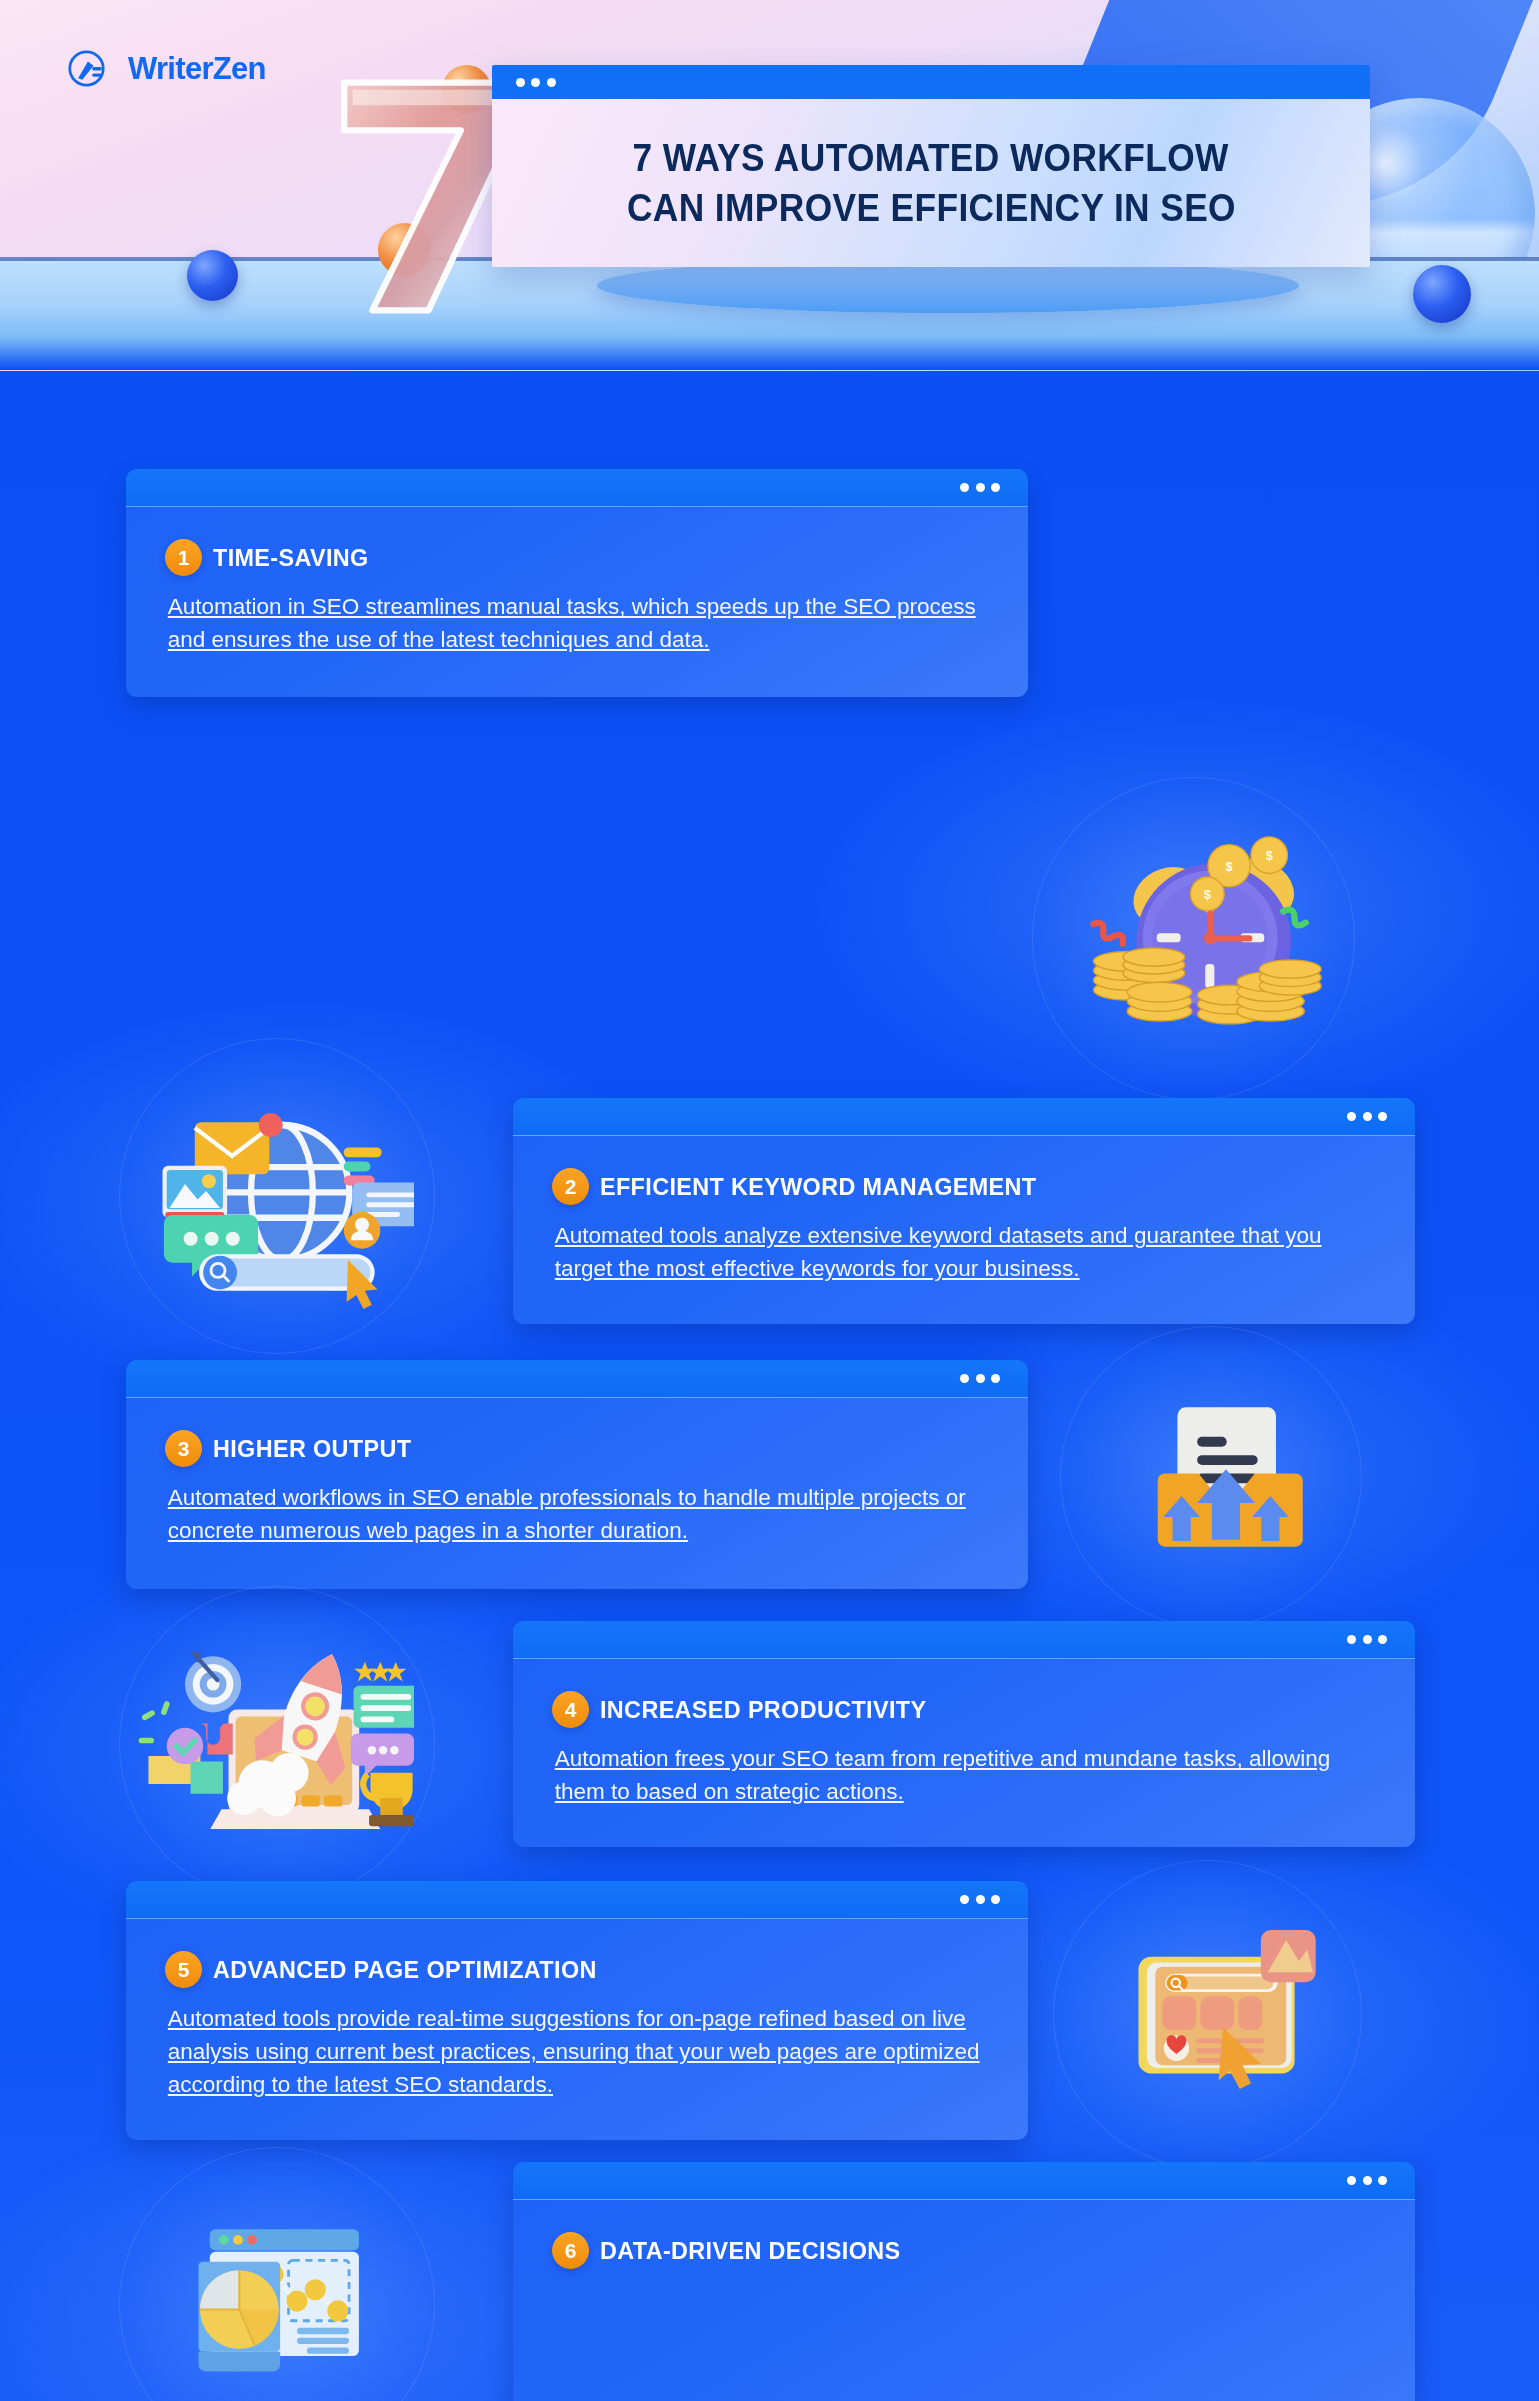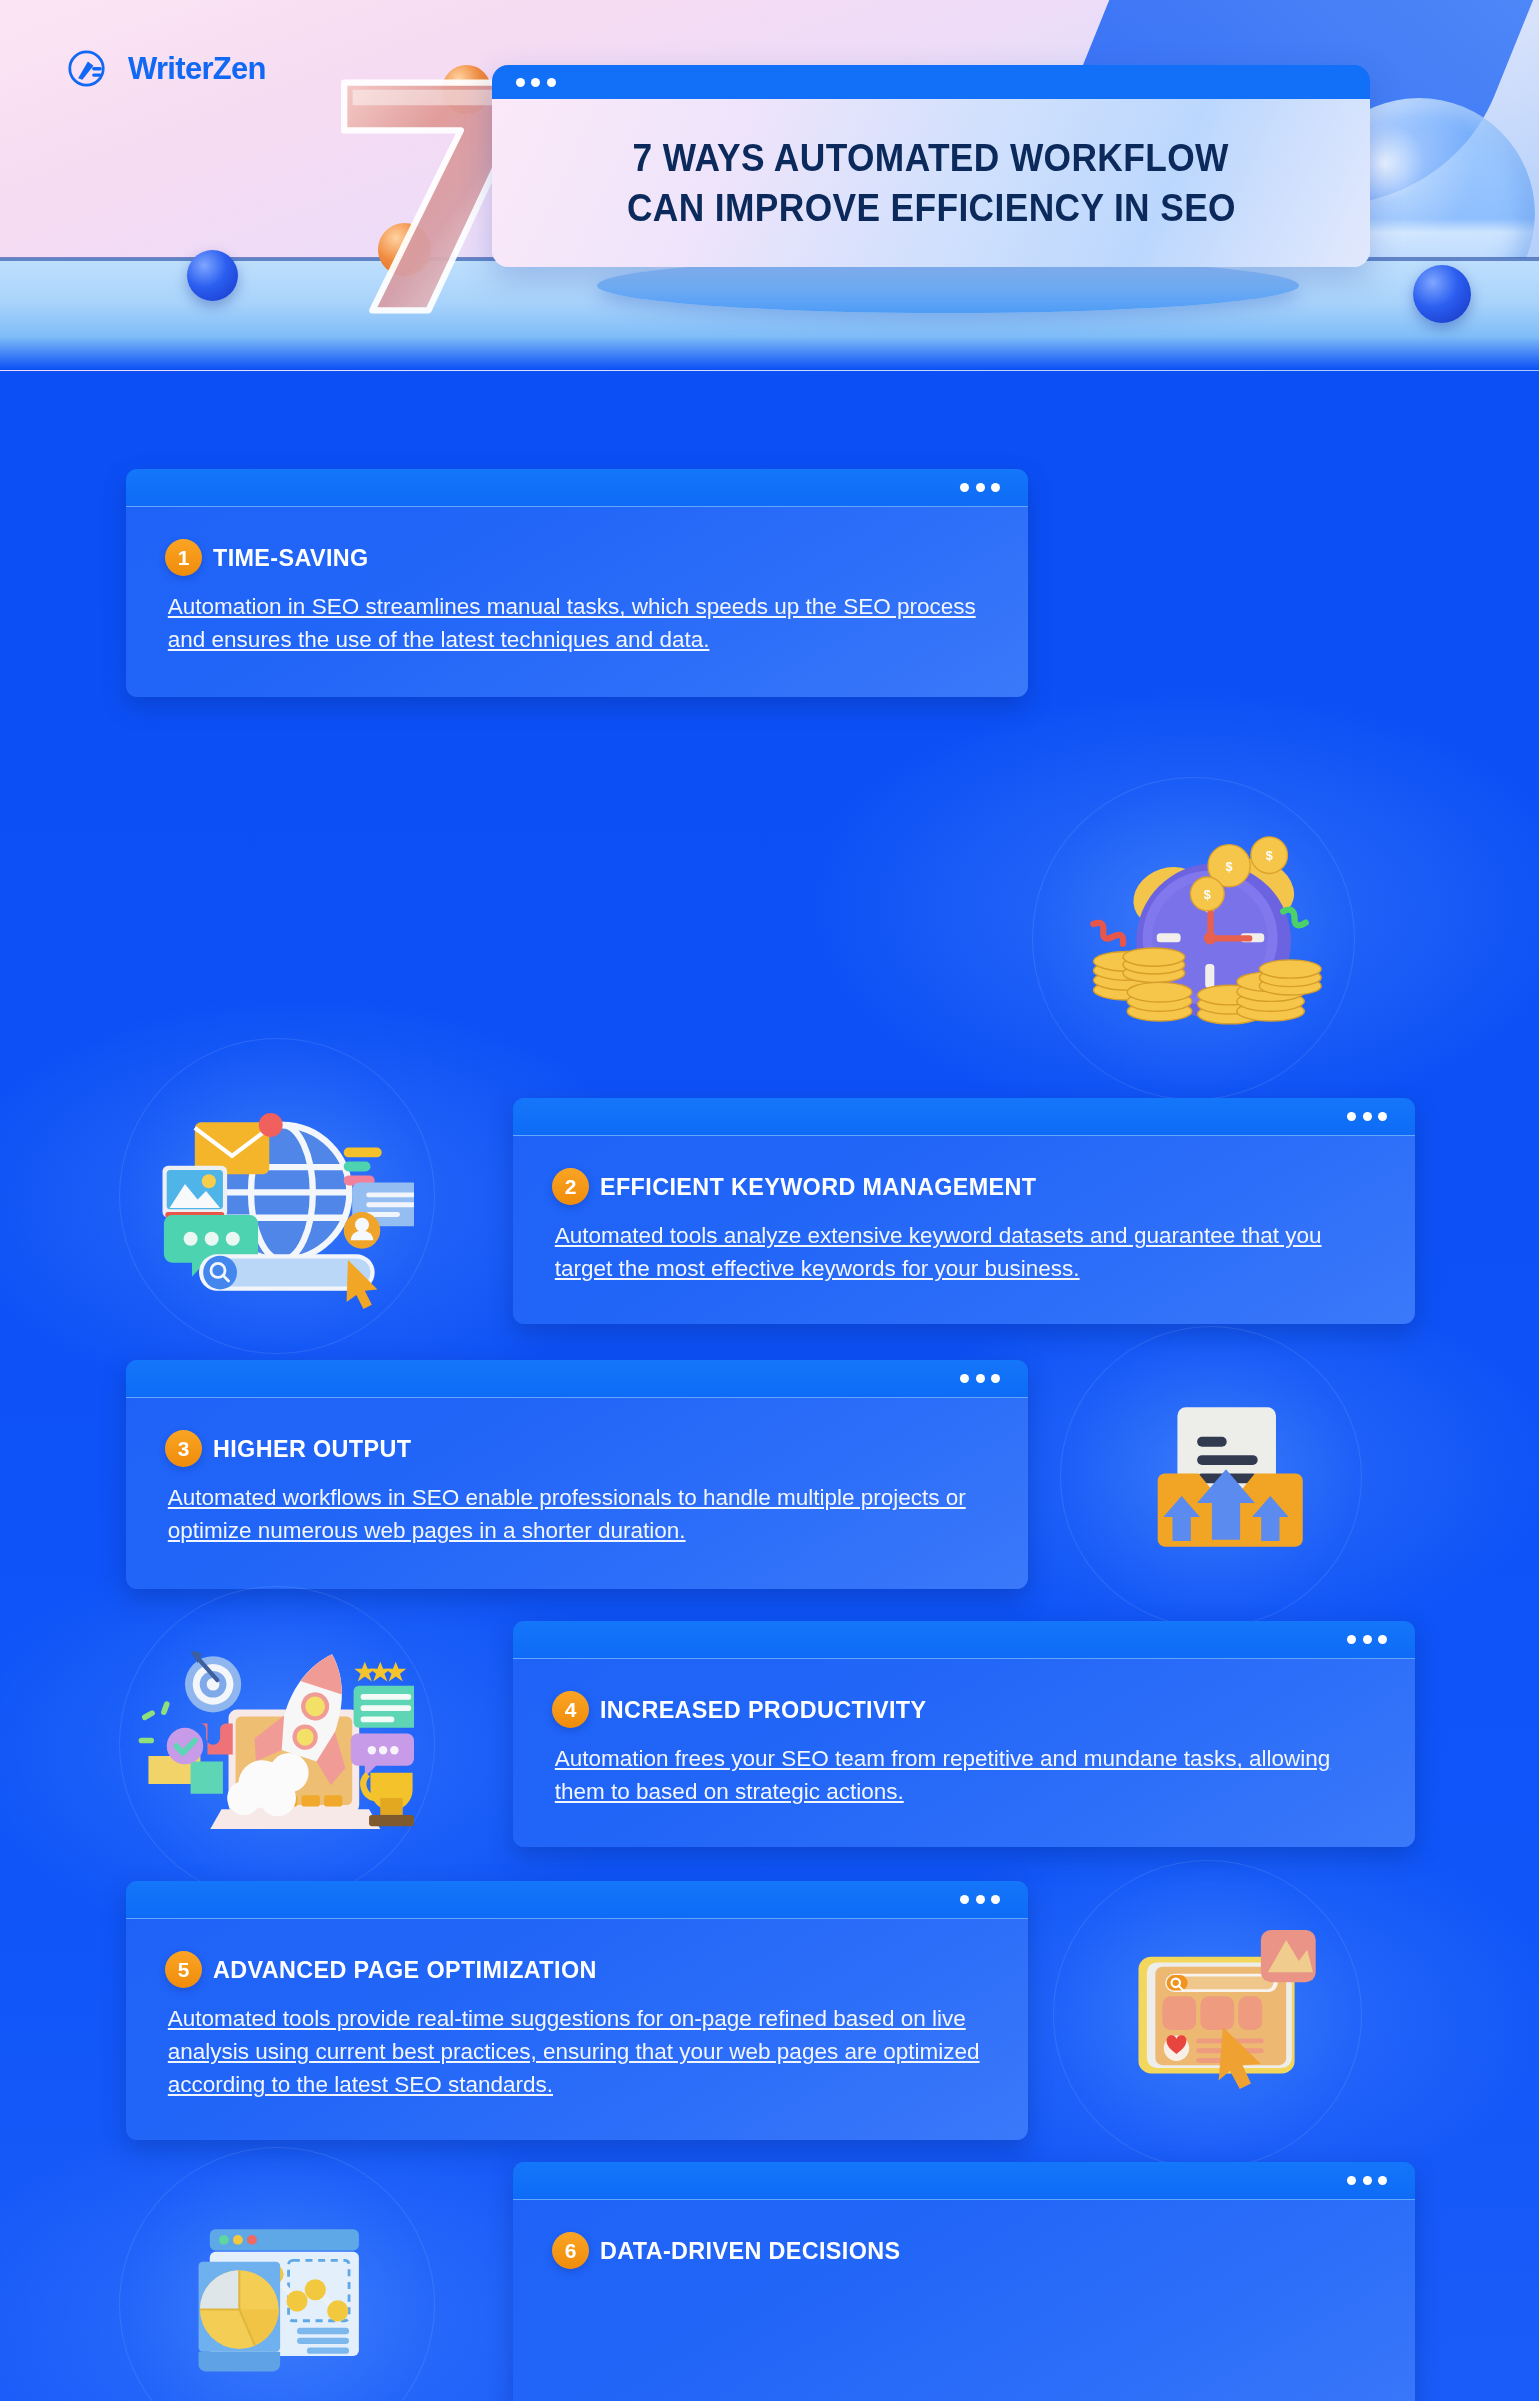--- a/index.html
+++ b/index.html
@@ -86,21 +86,21 @@
     display:flex; align-items:center; gap:22px; z-index:5;
   }
   .logo-mark{ width:39px; height:39px; }
   .logo-text{
     font-size:31px; font-weight:bold; color:#1168F5; letter-spacing:-0.7px;
   }
 
   
   .title-window{
     position:absolute; left:492px; top:65px; width:878px; height:202px;
-    border-radius:16px; overflow:hidden; z-index:4;
+    border-radius:2px; overflow:hidden; z-index:4;
     box-shadow:0 11.2px 31px rgba(40,70,170,.25);
   }
   .title-bar{
     height:34px; background:#1170F7; display:flex; align-items:center; padding-left:24px;
   }
   .title-body{
     height:169px;
     background:linear-gradient(115deg,#fbe9f8 0%,#eee4fb 28%,#cfe0fd 55%,#bcd7fd 75%,#e3e9fd 100%);
     display:flex; flex-direction:column; align-items:center; justify-content:center; gap:7px;
   }
@@ -376,21 +376,21 @@
           <i></i>
           <i></i>
           <i></i>
         </div>
     </div>
     <div class="card-body" style="min-height:191px;">
       <div class="card-head">
         <span class="badge">3</span>
         <span class="card-title">HIGHER OUTPUT</span>
       </div>
-      <div class="card-text">Automated workflows in SEO enable professionals to handle multiple projects or optimize numerous web pages in a shorter duration.</div>
+      <div class="card-text">Automated workflows in SEO enable professionals to handle multiple projects or concrete numerous web pages in a shorter duration.</div>
     </div>
   </div>
   <div class="illus" style="left:1138px; top:1025px;">
     <svg width="176" height="169" viewBox="0 0 250 240">
       <rect x="56" y="16" width="140" height="140" rx="12" fill="#EDEDEA"></rect>
       <rect x="84" y="58" width="42" height="14" rx="7" fill="#323A4F"></rect>
       <rect x="84" y="84" width="86" height="14" rx="7" fill="#323A4F"></rect>
       <rect x="84" y="110" width="86" height="14" rx="7" fill="#323A4F"></rect>
       <path d="M28 110 h58 l18 22 h44 l18 -22 h58 a10 10 0 0 1 10 10 v84 a10 10 0 0 1 -10 10 h-186 a10 10 0 0 1 -10 -10 v-84 a10 10 0 0 1 10 -10 z" fill="#F2A425"></path>
       <path d="M125 104 L166 152 H145 V204 H105 V152 H84 Z" fill="#5B8BEE"></path>

